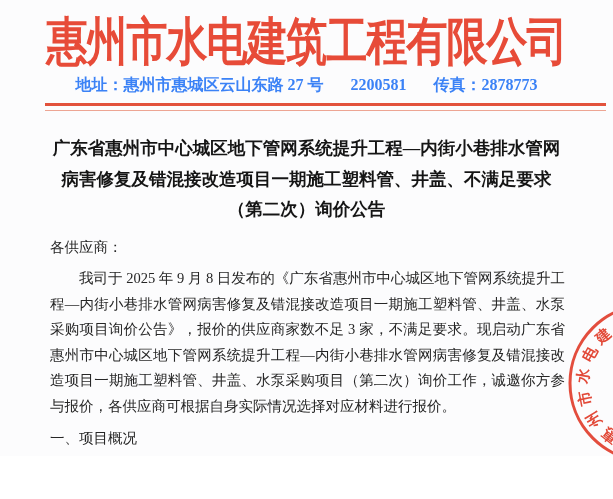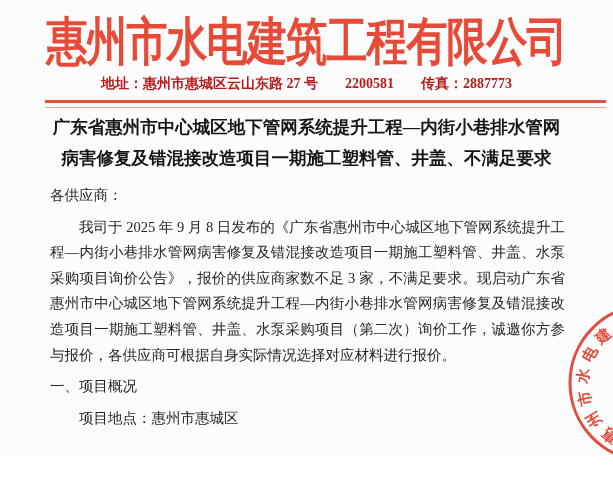--- a/index.html
+++ b/index.html
@@ -17,34 +17,34 @@
     font-size:41px;
     font-weight:bold;
     line-height:46px;
     letter-spacing:-1px;
     transform:scaleY(1.25);
     transform-origin:50% 30%;
     white-space:nowrap;
   }
   .contact{
     margin-top:13px;
-    color:#b91c1c;
+    color:#3b82f6;
     font-weight:bold;
-    font-size:14px;
+    font-size:16px;
     display:flex;
     justify-content:center;
     align-items:baseline;
     gap:27px;
     white-space:nowrap;
   }
   .rule-thick{height:3px;background:#e2523c;margin:7px 7px 0 45px;}
   .rule-thin{height:1px;background:#eda593;margin:4px 7px 0 45px;}
   
   .doc-title{
-    margin-top:4px;
+    margin-top:22px;
     text-align:center;
     font-weight:bold;
     font-size:17.5px;
     line-height:30.5px;
     color:#151515;
   }
   
   .body-text{
     margin:10px 42px 0 44px;
     font-size:14.5px;
@@ -65,29 +65,30 @@
 </head>
 <body>
 
 <div class="page">
 
   <div class="letterhead">
     <div class="company">惠州市水电建筑工程有限公司</div>
     <div class="contact">
       <span>地址：惠州市惠城区云山东路 27 号</span>
       <span>2200581</span>
-      <span>传真：2887773</span>
+      <span>传真：2878773</span>
     </div>
     <div class="rule-thick"></div>
     <div class="rule-thin"></div>
   </div>
 
   <div class="doc-title">
     <div>广东省惠州市中心城区地下管网系统提升工程—内街小巷排水管网</div>
     <div>病害修复及错混接改造项目一期施工塑料管、井盖、不满足要求</div>
+    <div>（第二次）询价公告</div>
   </div>
 
   <div class="body-text">
     <p>各供应商：</p>
     <p class="indent">我司于 2025 年 9 月 8 日发布的《广东省惠州市中心城区地下管网系统提升工程—内街小巷排水管网病害修复及错混接改造项目一期施工塑料管、井盖、水泵采购项目询价公告》，报价的供应商家数不足 3 家，不满足要求。现启动广东省惠州市中心城区地下管网系统提升工程—内街小巷排水管网病害修复及错混接改造项目一期施工塑料管、井盖、水泵采购项目（第二次）询价工作，诚邀你方参与报价，各供应商可根据自身实际情况选择对应材料进行报价。</p>
     <p class="section-heading">一、项目概况</p>
     <p class="indent">项目地点：惠州市惠城区</p>
 
   </div>
 

